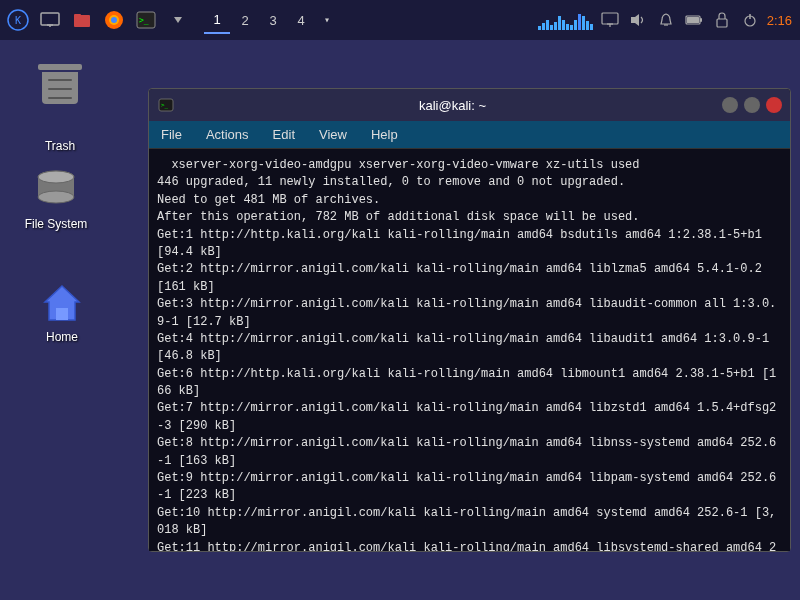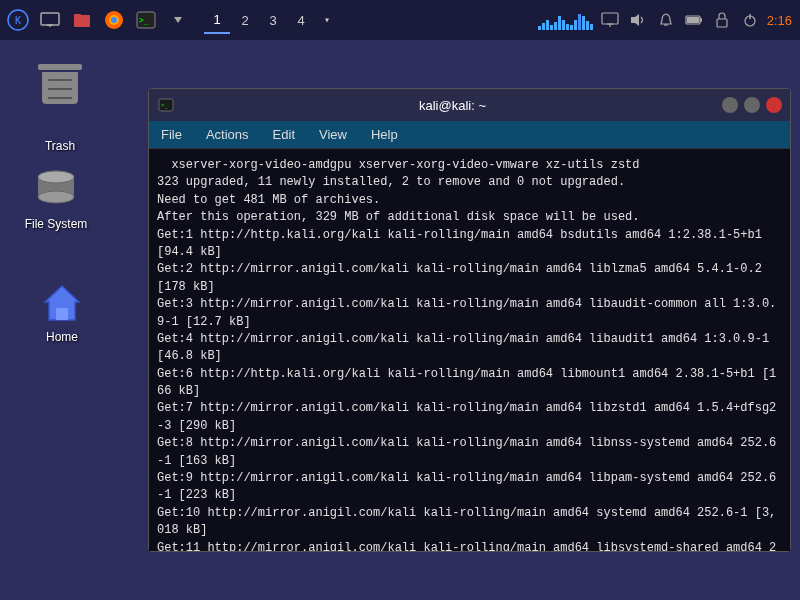--- a/index.html
+++ b/index.html
@@ -439,26 +439,26 @@
 
   <div class="terminal-menubar">
     <span class="menu-item">File</span>
     <span class="menu-item">Actions</span>
     <span class="menu-item">Edit</span>
     <span class="menu-item">View</span>
     <span class="menu-item">Help</span>
   </div>
 
   <div class="terminal-body" id="terminal-body">
-  <div class="term-line">  xserver-xorg-video-amdgpu xserver-xorg-video-vmware xz-utils zstd</div>
-      <div class="term-line">323 upgraded, 11 newly installed, 2 to remove and 0 not upgraded.</div>
+  <div class="term-line">  xserver-xorg-video-amdgpu xserver-xorg-video-vmware xz-utils used</div>
+      <div class="term-line">446 upgraded, 11 newly installed, 0 to remove and 0 not upgraded.</div>
       <div class="term-line">Need to get 481 MB of archives.</div>
-      <div class="term-line">After this operation, 329 MB of additional disk space will be used.</div>
+      <div class="term-line">After this operation, 782 MB of additional disk space will be used.</div>
       <div class="term-line">Get:1 http://http.kali.org/kali kali-rolling/main amd64 bsdutils amd64 1:2.38.1-5+b1 [94.4 kB]</div>
-      <div class="term-line">Get:2 http://mirror.anigil.com/kali kali-rolling/main amd64 liblzma5 amd64 5.4.1-0.2 [178 kB]</div>
+      <div class="term-line">Get:2 http://mirror.anigil.com/kali kali-rolling/main amd64 liblzma5 amd64 5.4.1-0.2 [161 kB]</div>
       <div class="term-line">Get:3 http://mirror.anigil.com/kali kali-rolling/main amd64 libaudit-common all 1:3.0.9-1 [12.7 kB]</div>
       <div class="term-line">Get:4 http://mirror.anigil.com/kali kali-rolling/main amd64 libaudit1 amd64 1:3.0.9-1 [46.8 kB]</div>
       <div class="term-line">Get:6 http://http.kali.org/kali kali-rolling/main amd64 libmount1 amd64 2.38.1-5+b1 [166 kB]</div>
       <div class="term-line">Get:7 http://mirror.anigil.com/kali kali-rolling/main amd64 libzstd1 amd64 1.5.4+dfsg2-3 [290 kB]</div>
       <div class="term-line">Get:8 http://mirror.anigil.com/kali kali-rolling/main amd64 libnss-systemd amd64 252.6-1 [163 kB]</div>
       <div class="term-line">Get:9 http://mirror.anigil.com/kali kali-rolling/main amd64 libpam-systemd amd64 252.6-1 [223 kB]</div>
       <div class="term-line">Get:10 http://mirror.anigil.com/kali kali-rolling/main amd64 systemd amd64 252.6-1 [3,018 kB]</div>
       <div class="term-line">Get:11 http://mirror.anigil.com/kali kali-rolling/main amd64 libsystemd-shared amd64 252.6-1 [1,685 kB]</div>
     </div>
 </div>

